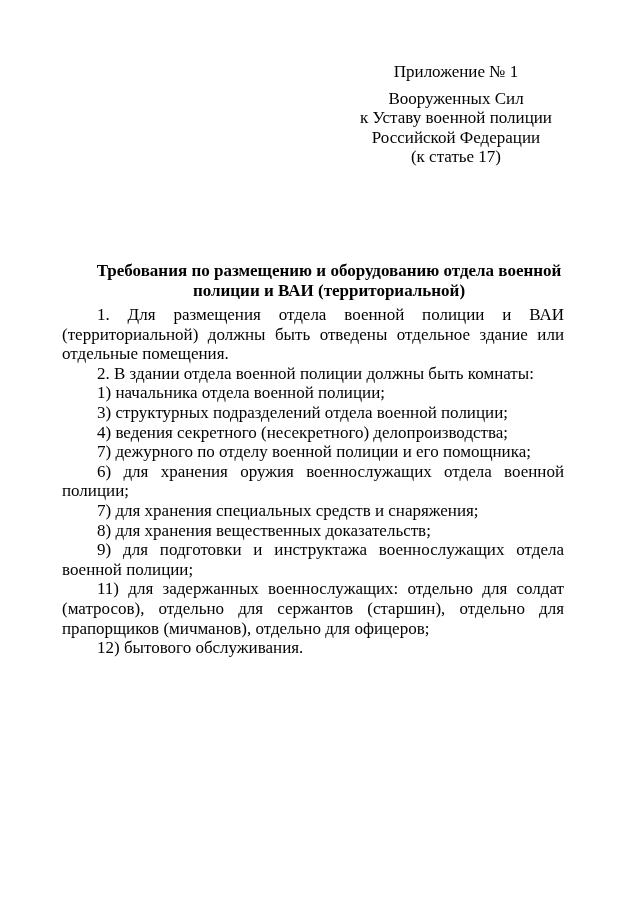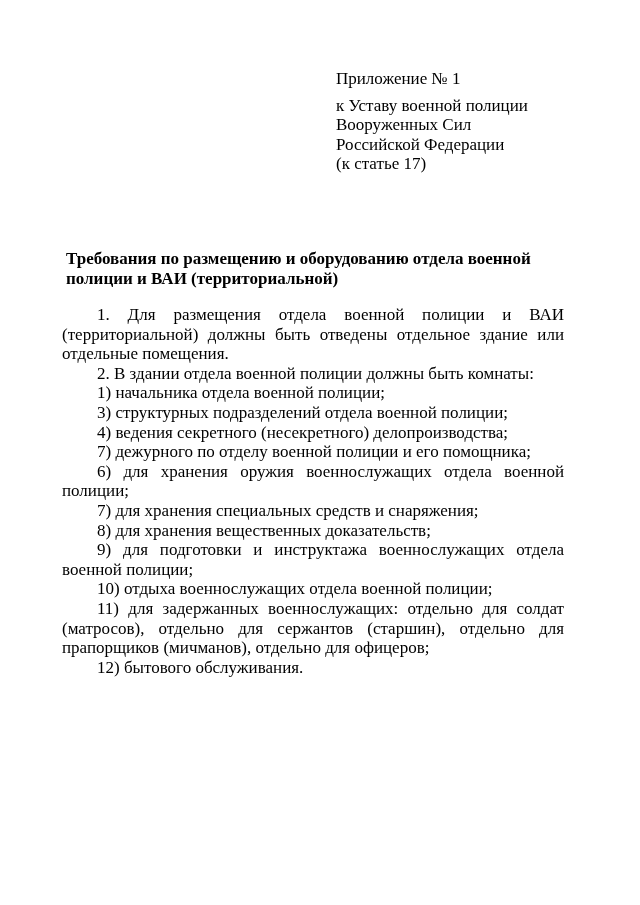--- a/index.html
+++ b/index.html
@@ -11,39 +11,40 @@
     position: relative;
     width: 640px;
     height: 905px;
     background: #ffffff;
     color: #000000;
     font-family: "Liberation Serif", "DejaVu Serif", serif;
     overflow: hidden;
   }
   .appendix-block {
     position: absolute;
-    top: 69px;
+    top: 62px;
     left: 336px;
     width: 240px;
+    text-align: center;
     font-size: 17px;
     line-height: 19.6px;
   }
   .appendix-number {
     margin: 0 0 7px 0;
   }
   .appendix-line {
     margin: 0;
   }
   .doc-title {
     position: absolute;
     top: 245px;
     left: 62px;
     width: 502px;
-    margin: 4px;
-    text-align: left;
+    margin: 16px;
+    text-align: center;
     font-size: 17px;
     font-weight: bold;
     line-height: 20px;
   }
   .doc-body {
     position: absolute;
     top: 305px;
     left: 62px;
     width: 502px;
     font-size: 17px;
@@ -55,37 +56,36 @@
     text-indent: 35px;
   }
 </style>
 </head>
 <body>
 
 <div class="page">
 
   <div class="appendix-block">
     <p class="appendix-number">Приложение № 1</p>
+    <p class="appendix-line">Вооруженных Сил</p>
     <p class="appendix-line">к Уставу военной полиции</p>
-    <p class="appendix-line">Вооруженных Сил</p>
     <p class="appendix-line">Российской Федерации</p>
     <p class="appendix-line">(к статье 17)</p>
   </div>
 
   <h1 class="doc-title">Требования по размещению и оборудованию отдела военной полиции и ВАИ (территориальной)</h1>
 
   <div class="doc-body">
     <p>1. Для размещения отдела военной полиции и ВАИ (территориальной) должны быть отведены отдельное здание или отдельные помещения.</p>
     <p>2. В здании отдела военной полиции должны быть комнаты:</p>
     <p>1) начальника отдела военной полиции;</p>
     <p>3) структурных подразделений отдела военной полиции;</p>
     <p>4) ведения секретного (несекретного) делопроизводства;</p>
     <p>7) дежурного по отделу военной полиции и его помощника;</p>
     <p>6) для хранения оружия военнослужащих отдела военной полиции;</p>
     <p>7) для хранения специальных средств и снаряжения;</p>
     <p>8) для хранения вещественных доказательств;</p>
     <p>9) для подготовки и инструктажа военнослужащих отдела военной полиции;</p>
-    <p>10) отдыха военнослужащих отдела военной полиции;</p>
     <p>11) для задержанных военнослужащих: отдельно для солдат (матросов), отдельно для сержантов (старшин), отдельно для прапорщиков (мичманов), отдельно для офицеров;</p>
     <p>12) бытового обслуживания.</p>
   </div>
 
 </div>
 
 </body></html>

